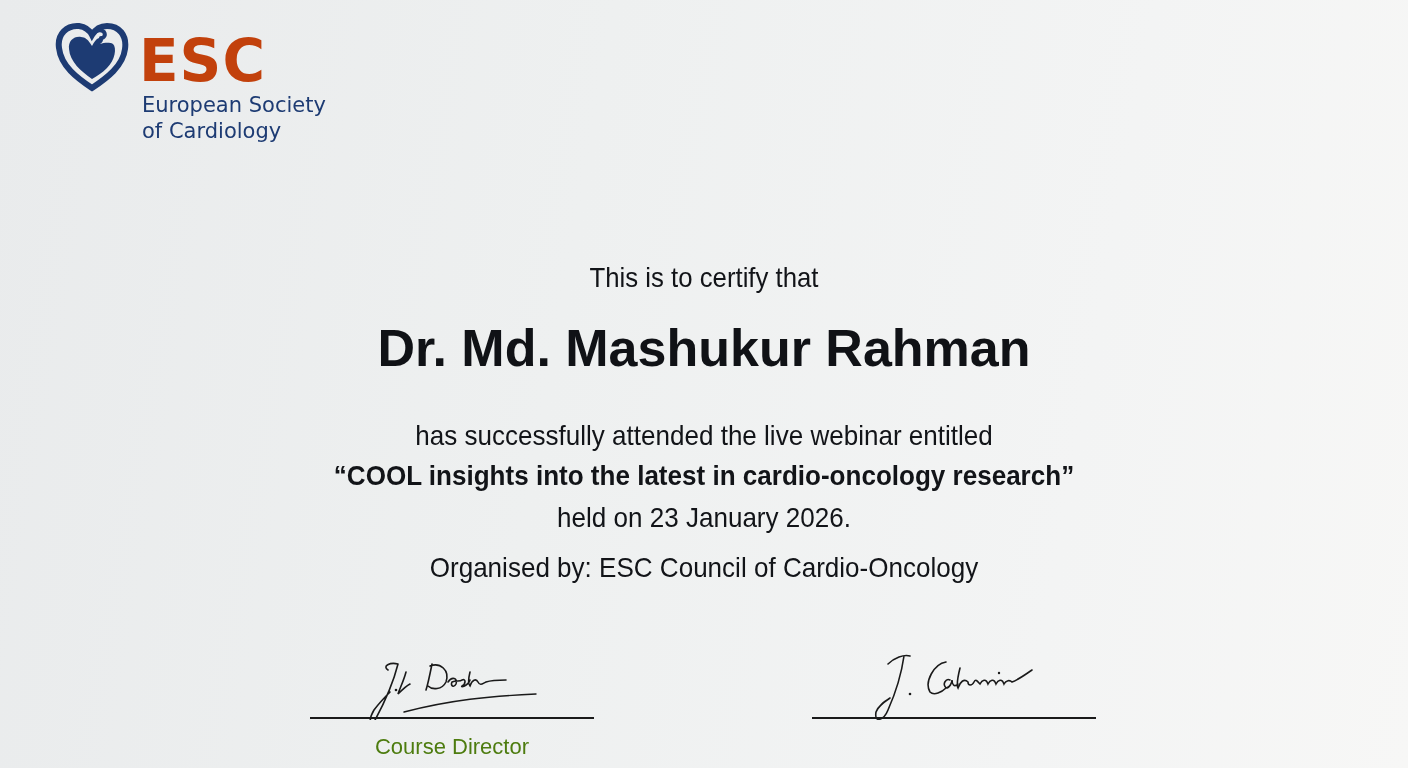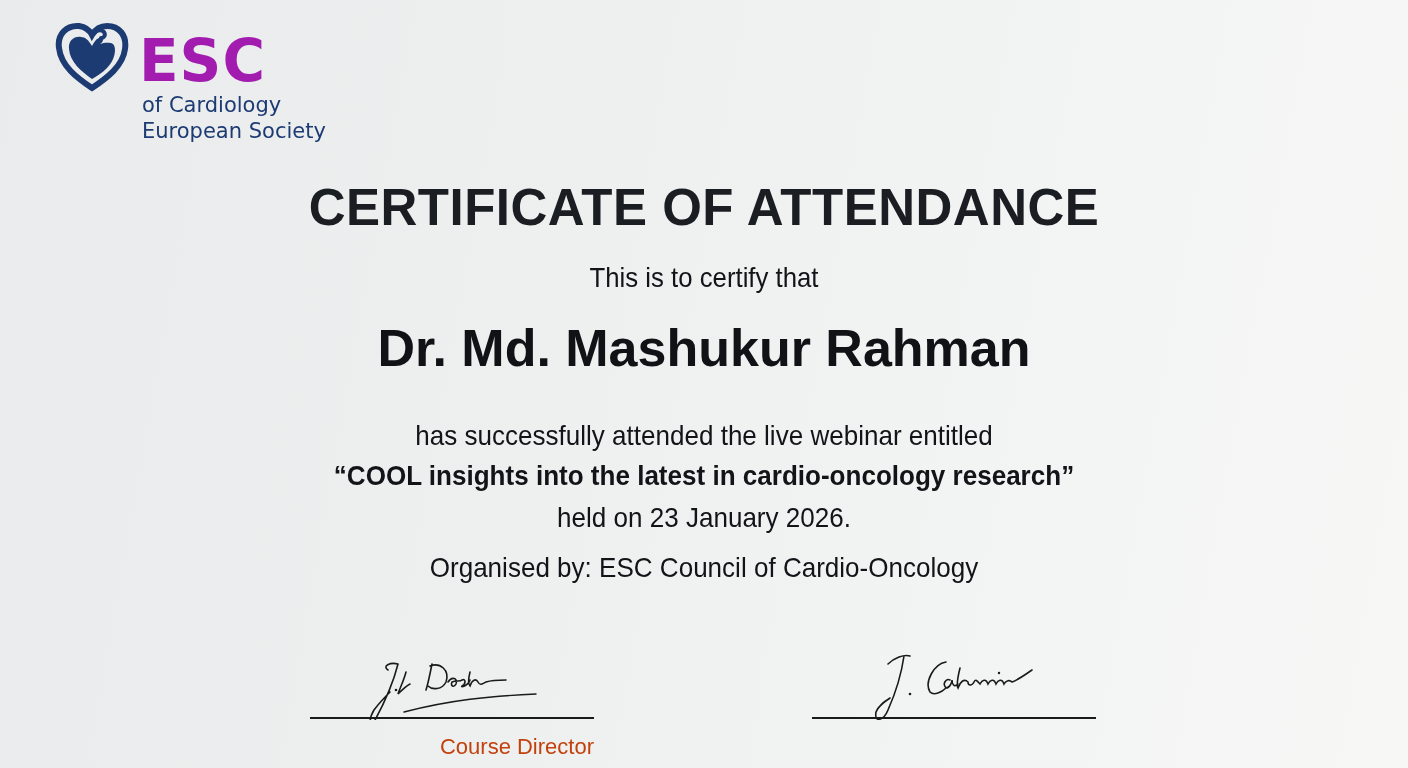--- a/index.html
+++ b/index.html
@@ -9,61 +9,60 @@
     font-family: "Liberation Sans", sans-serif;
     color:#121418;
     position:relative;
   }
   .page { position:absolute; inset:0; }
   .logo { position:absolute; left:55px; top:22px; width:300px; height:130px; }
   .logo-heart { position:absolute; left:0; top:0; width:74px; height:70px; }
   .logo-abbr {
     position:absolute; left:84px; top:10px;
     font-family:"DejaVu Sans", sans-serif; font-weight:bold;
-    font-size:58px; line-height:58px; color:#a21caf; letter-spacing:1px;text-align:right;
+    font-size:58px; line-height:58px; color:#c2410c; letter-spacing:1px;text-align:right;
   }
   .logo-name {
     position:absolute; left:87px; top:70px;
     font-family:"DejaVu Sans", sans-serif;
     font-size:21px; line-height:26px; color:#1d3b73;
   }
   .center { position:absolute; left:0; width:1408px; text-align:center; }
   .title { top:178px; font-weight:bold; font-size:51px; letter-spacing:0.5px; color:#1a1d22; }
   .certify { top:262px; font-size:28px; transform:scaleX(0.92); }
   .recipient { top:318px; font-weight:bold; font-size:52px; color:#101216; }
   .line1 { top:420px; font-size:28px; transform:scaleX(0.93); }
   .line2 { top:460px; font-weight:bold; font-size:28px; transform:scaleX(0.93); }
   .line3 { top:502px; font-size:28px; transform:scaleX(0.93); }
   .org { top:552px; font-size:28px; transform:scaleX(0.93); }
   .sig-block { position:absolute; top:640px; width:284px; height:128px; }
   .sig-left { left:310px; }
   .sig-right { left:812px; }
   .sig-svg { position:absolute; left:0; top:0; width:284px; height:80px; }
   .sig-line { position:absolute; left:0; top:77px; width:284px; height:1.5px; background:#1a1a1a; }
-  .sig-label { position:absolute; left:0; top:94px; width:284px; text-align:right; font-size:22px; color:#c2410c; }
+  .sig-label { position:absolute; left:0; top:94px; width:284px; text-align:center; font-size:22px; color:#4d7c0f; }
 </style>
 </head>
 <body>
 
 <div class="page">
 
   <div class="logo">
     <svg class="logo-heart" viewBox="0 0 74 70">
       <path d="M37 66 C22 56 6 44 4 26 C2 12 12 3 24 4 C31 5 35 9 37 13 C40 8 45 4 52 4 C64 4 72 13 70 27 C68 44 52 56 37 66 Z" fill="none" stroke="#1d3b73" stroke-width="6"></path>
       <path d="M37 57 C26 49 15 40 14 27 C13 19 19 14 26 15 C30 15 33 18 35 21 L37 24 C39 20 41 17 44 16 C46 15 48 16 48 18 C48 20 46 21 45 22 C49 21 54 20 58 22 C62 26 60 38 52 46 C47 51 42 54 37 57 Z" fill="#1d3b73"></path>
       <path d="M37 13 C40 8 46 7 49 10 C51 13 49 16 46 16" fill="none" stroke="#1d3b73" stroke-width="4" stroke-linecap="round"></path>
     </svg>
     <div class="logo-abbr">ESC</div>
     <div class="logo-name">
+      <div>European Society</div>
       <div>of Cardiology</div>
-      <div>European Society</div>
     </div>
   </div>
 
-  <div class="center title">CERTIFICATE OF ATTENDANCE</div>
   <div class="center certify">This is to certify that</div>
   <div class="center recipient">Dr. Md. Mashukur Rahman</div>
   <div class="center line1">has successfully attended the live webinar entitled</div>
   <div class="center line2">“COOL insights into the latest in cardio-oncology research”</div>
   <div class="center line3">held on 23 January 2026.</div>
   <div class="center org">Organised by: ESC Council of Cardio-Oncology</div>
 
   <div class="sig-block sig-left">
     <svg class="sig-svg" viewBox="0 0 284 80">
       <path d="M78 30 C72 26 80 22 88 24 M88 24 C84 40 76 60 64 82 C60 88 58 80 64 70 C70 62 76 56 80 52" fill="none" stroke="#1a1a1a" stroke-width="1.6" stroke-linecap="round"></path>

